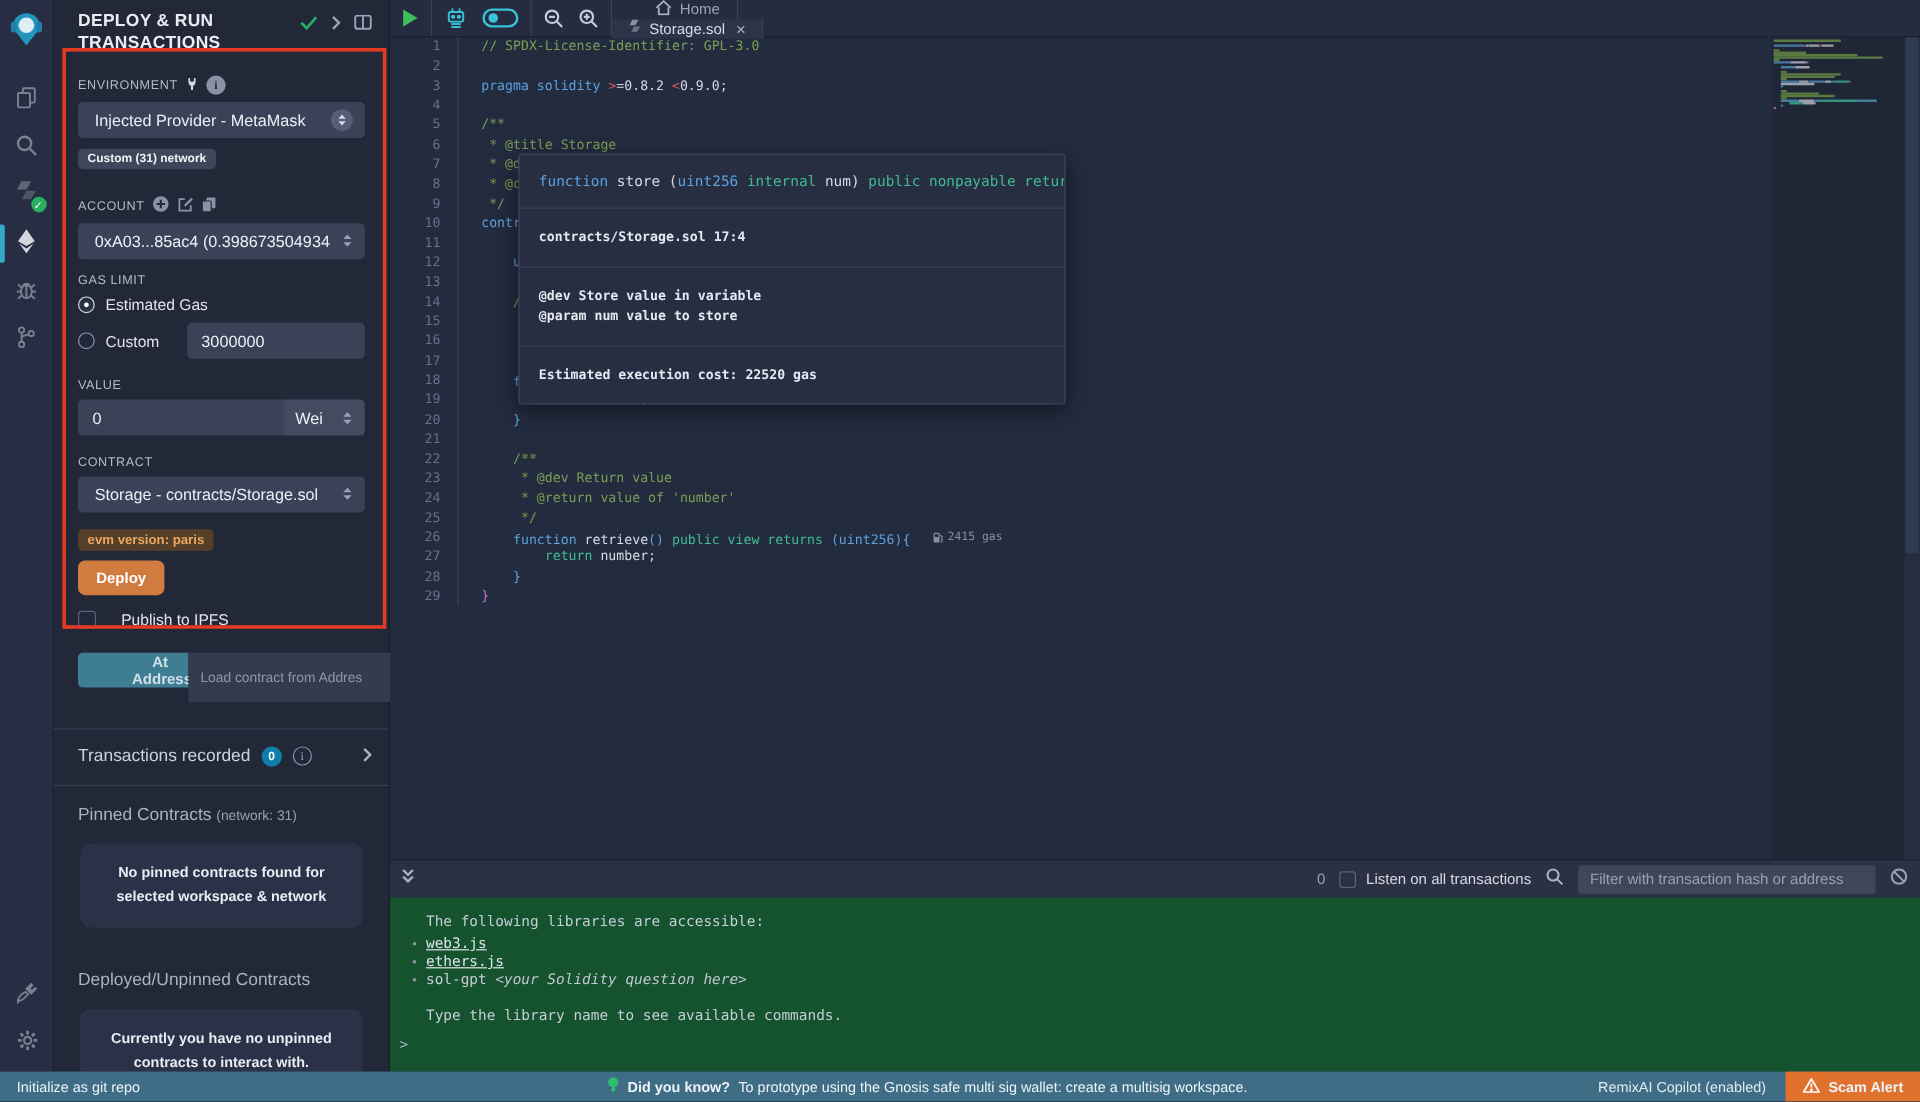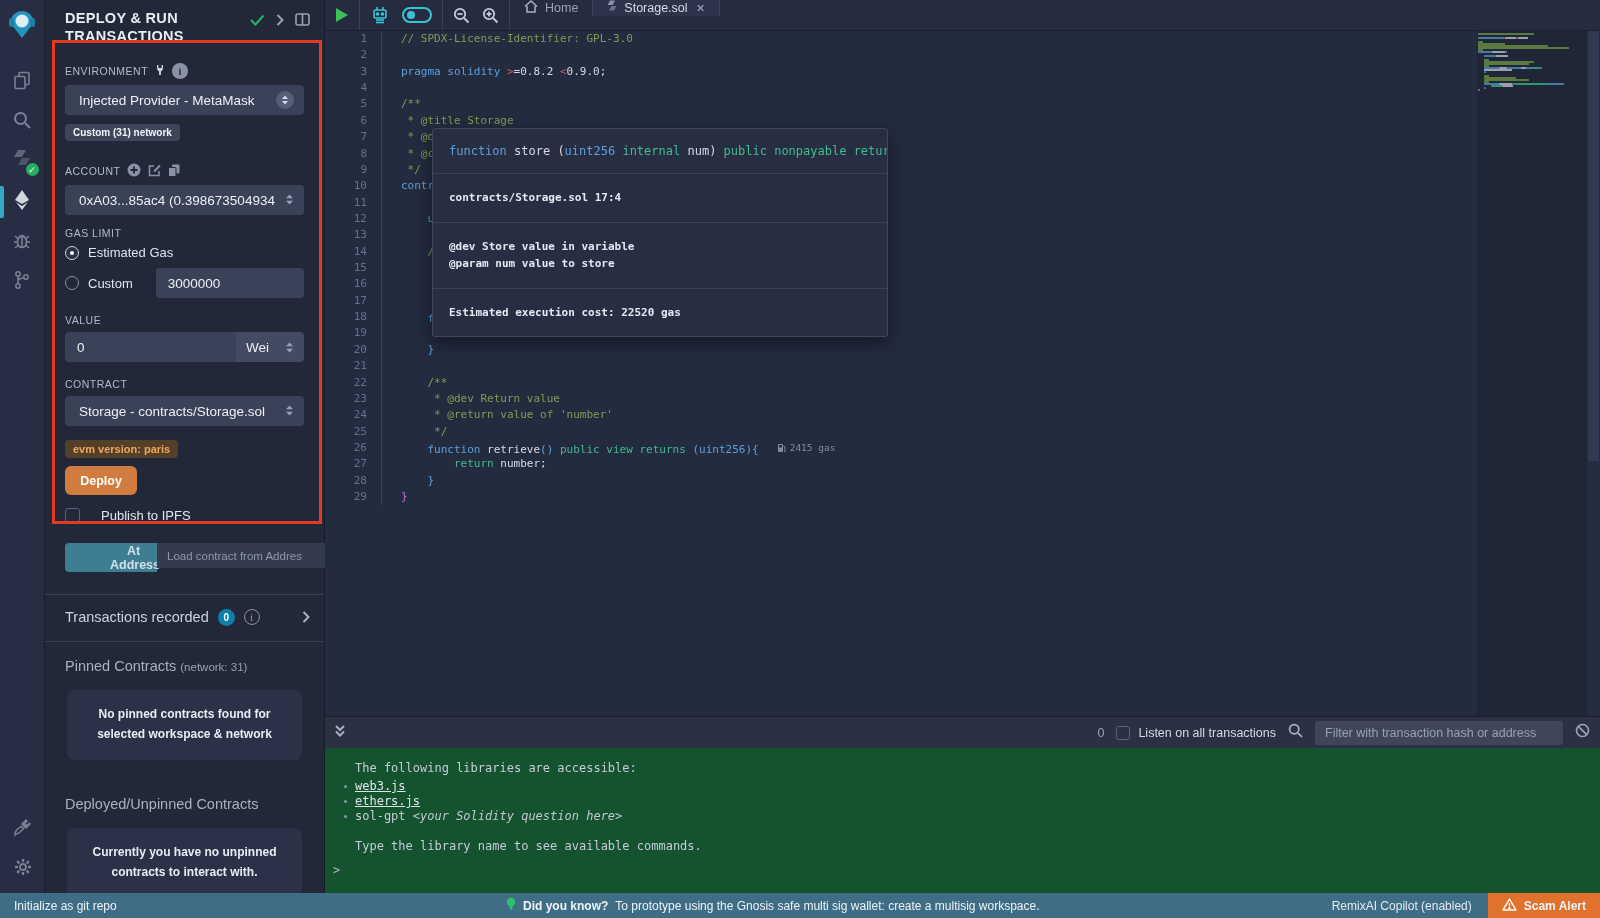--- a/index.html
+++ b/index.html
@@ -56,21 +56,21 @@
     align-items:center; justify-content:space-between; padding:0 10px; font-size:13.5px; color:#edf0f6; }
   .evm-badge { display:inline-block; background:#544028; color:#eda65f; font-size:11px; font-weight:bold;
     border-radius:4px; padding:3px 8px; margin:2px 0 8px 0; }
   .btn-deploy { background:#d07b3f; color:#fff; font-weight:bold; font-size:12.5px; border:none;
     border-radius:6px; width:72px; height:29px; cursor:pointer; display:block; }
   .chk-row { display:flex; align-items:center; gap:21px; margin:13px 0 20px 0; font-size:13px; color:#e2e6ee;text-decoration:underline; }
   .chk { width:15px; height:15px; border:1px solid #596180; border-radius:3px; background:transparent; }
   .ataddr-row { display:flex; }
   .btn-ataddr { background:#3e7d92; color:#cfe0e8; font-weight:bold; font-size:12.5px; border:none;
     border-radius:4px 0 0 4px; width:92px; height:29px; cursor:pointer;padding-left:45px; }
-  .ataddr-inp { flex:1; background:#343b4e; border:none; border-radius:0 4px 4px 0; height:25px;
+  .ataddr-inp { flex:1; background:#343b4e; border:none; border-radius:0 4px 4px 0; height:41px;
     color:#e8ebf2; font-size:11.5px; padding:0 10px; outline:none; }
   .ataddr-inp::placeholder { color:#8f97aa; }
   .divider { height:1px; background:#3a4152; margin:0; }
   .tx-row { display:flex; align-items:flex-start; padding:14px 14px 14px 20px; gap:9px; }
   .tx-label { font-size:14.5px; color:#ccd2de; }
   .cnt-badge { width:17px; height:17px; border-radius:50%; background:#0e7fa8; color:#fff;
     font-size:10px; font-weight:bold; display:flex; align-items:center; justify-content:center; }
   .info-i { width:16px; height:16px; border-radius:50%; border:1px solid #8a92a6; color:#9aa2b4;
     font-size:10px; display:flex; align-items:center; justify-content:center; font-family:"Liberation Serif",serif; }
   .tx-chev { margin-left:auto; }
@@ -80,21 +80,21 @@
   .empty-box { background:#2b3247; border-radius:8px; margin:16px 2px 8px 2px; padding:15px 20px;
     text-align:center; font-size:12px; font-weight:bold; color:#e8ecf3; line-height:1.65; }
 
   
   .main { flex:1; display:flex; flex-direction:column; background:#232b3f; position:relative; }
   .toolbar { height:31px; background:#262c3f; display:flex; align-items:stretch; border-bottom:1px solid #1b2130; }
   .tb-group { display:flex; align-items:center; padding:0 10px; gap:12px; border-right:1px solid #3a4154; }
   .tb-btn { display:flex; align-items:center; cursor:pointer; }
   .toggle { width:30px; height:16px; border:2px solid #38c3d8; border-radius:9px; position:relative; }
   .toggle::after { content:""; position:absolute; left:3px; top:2px; width:8px; height:8px; border-radius:50%; background:#38c3d8; }
-  .tabs { display:flex; align-items:flex-start; }
+  .tabs { display:flex; align-items:center;flex-direction:column; }
   .tab { display:flex; align-items:center; gap:7px; padding:0 14px; font-size:12.5px; color:#9aa3b5;
     cursor:pointer; border-right:1px solid #3a4154; }
   .tab.active { background:#2d3449; color:#d6dce8; }
   .tab .close { font-size:14px; color:#aab2c2; margin-left:2px; }
 
   .editor { position:relative; height:685px; overflow:hidden; font-family:"DejaVu Sans Mono", monospace; }
   .code-lines { position:absolute; left:0; top:0; right:0; }
   .cl { display:flex; height:16.36px; line-height:16.36px; font-size:11px; position:relative; }
   .ln { width:57px; text-align:right; padding-right:14px; color:#67708c; flex:none;
     border-right:1px solid #39415a; }

